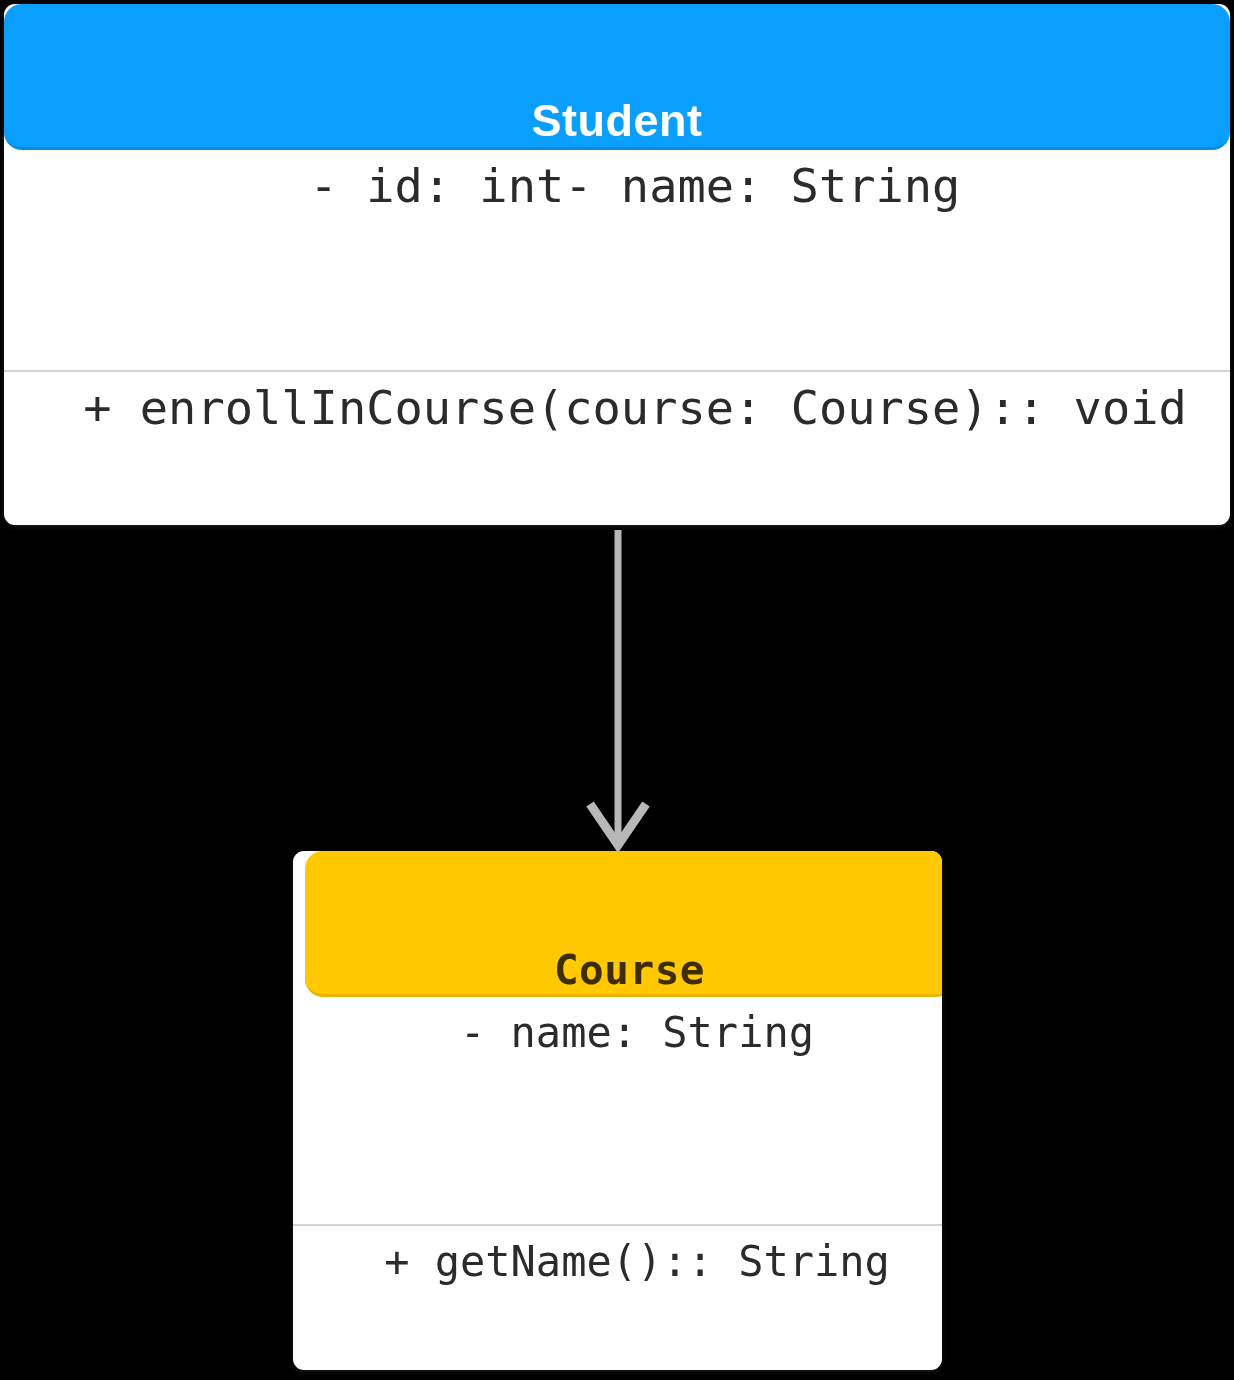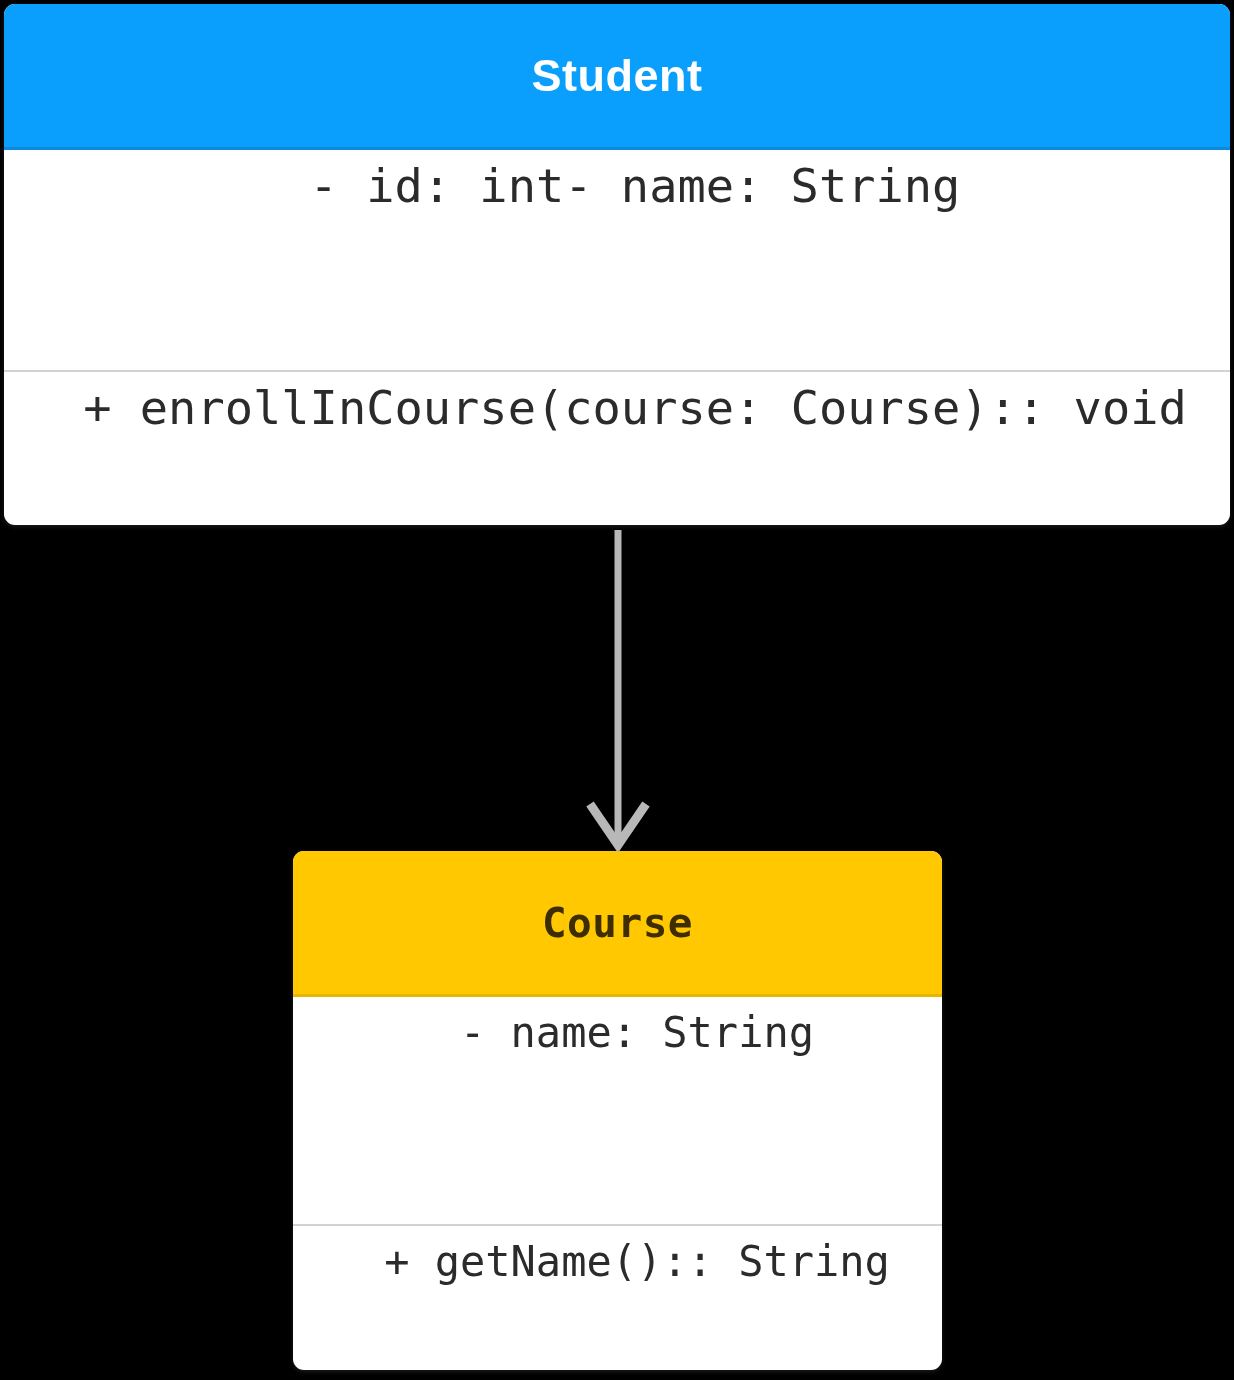--- a/index.html
+++ b/index.html
@@ -32,24 +32,25 @@
     border-radius: 11px;
     overflow: hidden;
     box-sizing: border-box;
     box-shadow: 0 2px 4px rgba(255,255,255,0.10);
   }
 
   .uml-header {
     box-sizing: border-box;
     width: 100%;
     display: flex;
-    align-items: center;
+    align-items: flex-end;
     justify-content: center;
     text-align: center;
     letter-spacing: 0.5px;
+    border-radius: 18px;
   }
 
   .uml-section {
     box-sizing: border-box;
     width: 100%;
     display: flex;
     justify-content: center;
   }
 
   .uml-divider {
@@ -105,20 +106,21 @@
     height: 519px;
   }
   #course-class .uml-header {
     height: 146px;
     background: #ffc800;
     border-bottom: 3px solid #e8b500;
     color: #3d2d00;
     font-family: "DejaVu Sans Mono", "Liberation Mono", monospace;
     font-weight: bold;
     font-size: 41px;
+    margin-left: 12px;
   }
   #course-attributes {
     height: 227px;
     padding: 0 0 0 39px;
   }
   #course-attributes .uml-row {
     font-size: 42px;
     line-height: 72px;
   }
   #course-methods {

